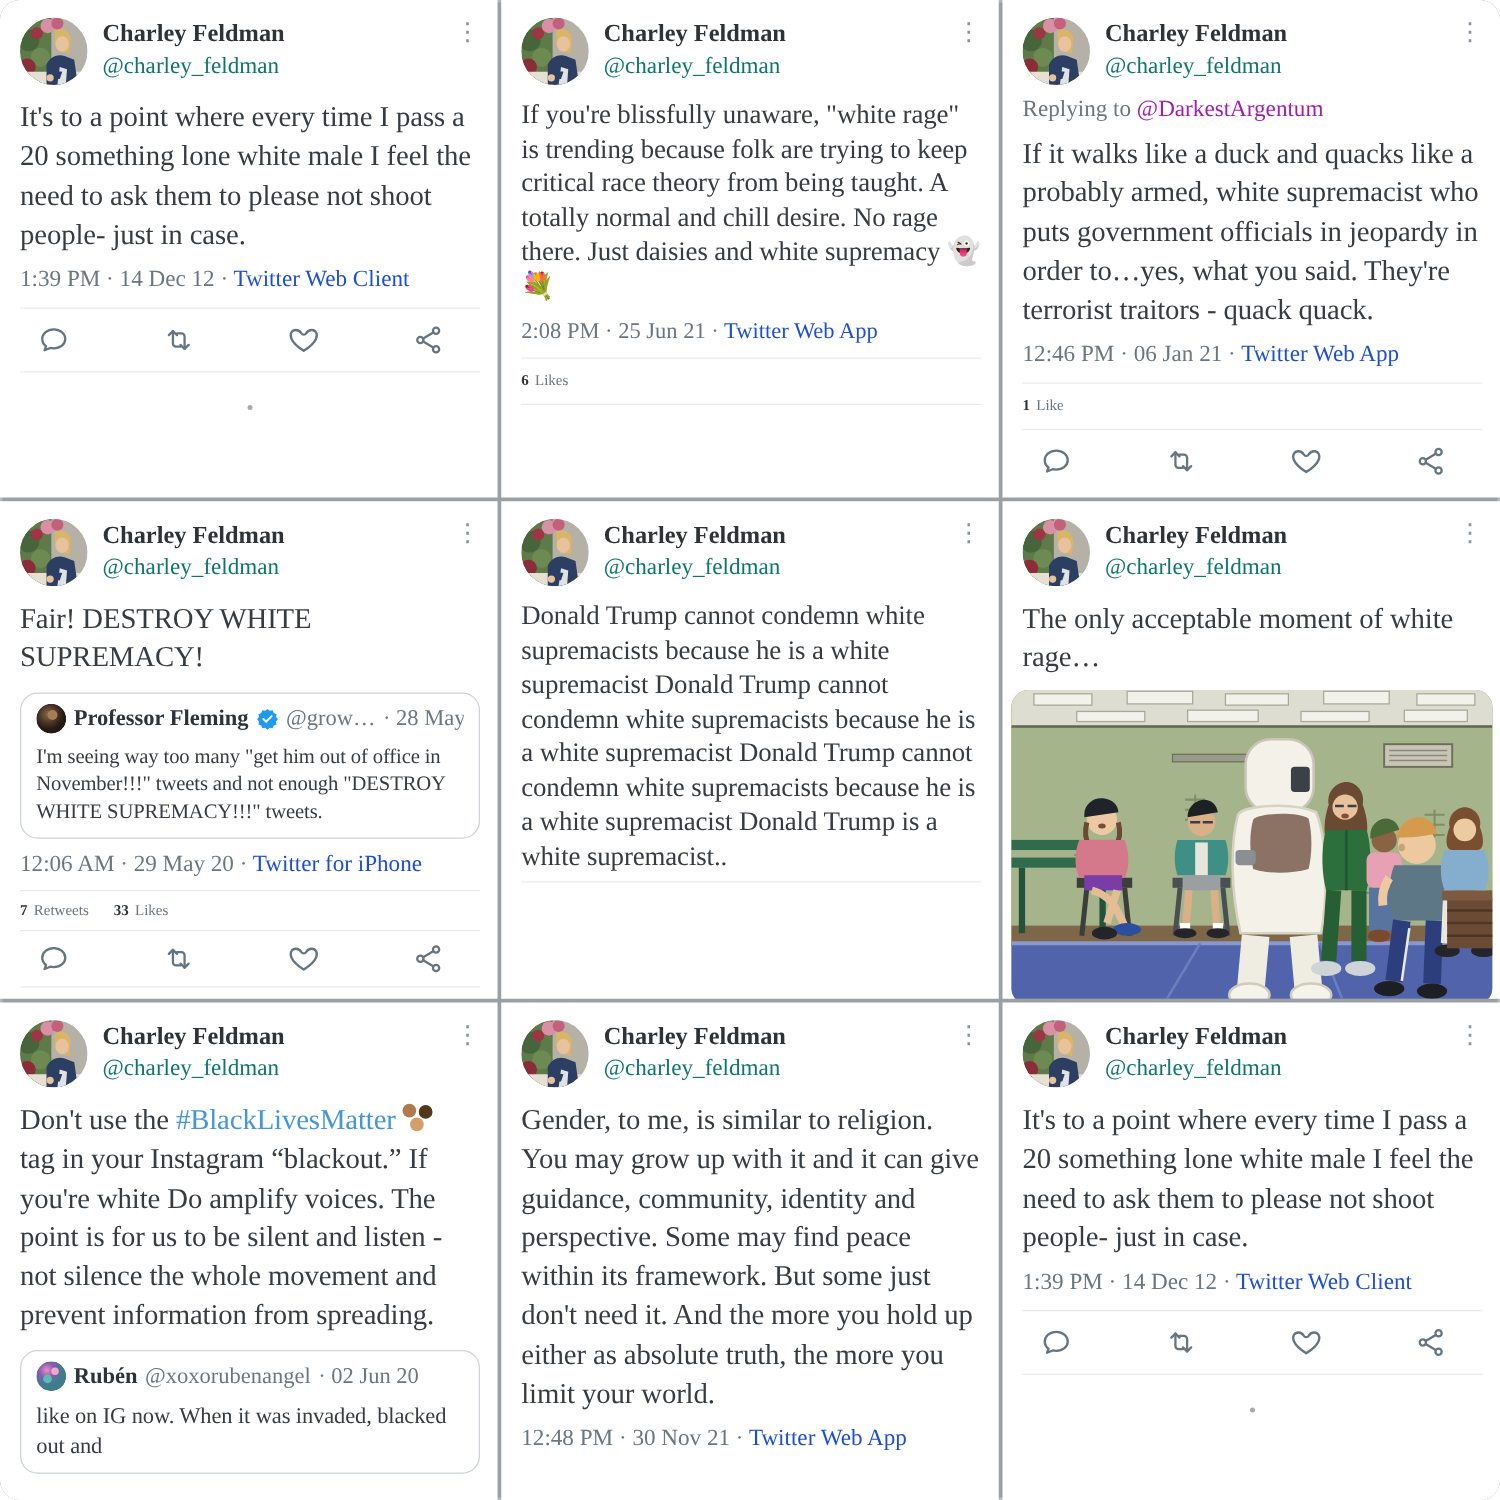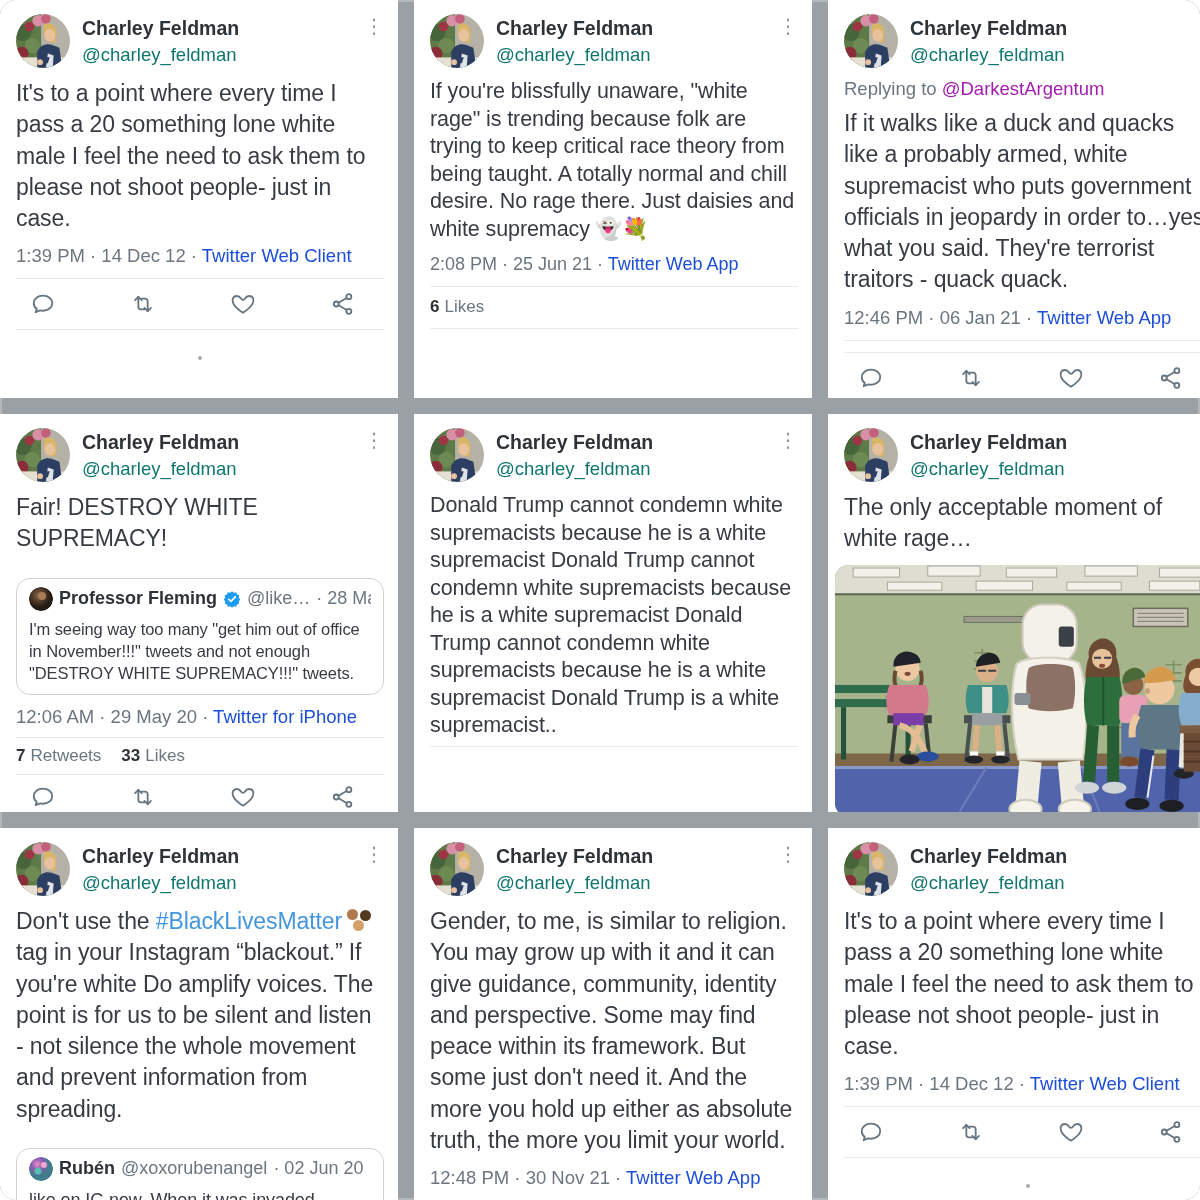--- a/index.html
+++ b/index.html
@@ -1,48 +1,48 @@
 <!DOCTYPE html>
 <html><head>
 <meta charset="utf-8">
 <style>
   html,body{margin:0;padding:0;background:#ffffff;}
   body{font-family:"Liberation Sans",sans-serif;-webkit-font-smoothing:antialiased;}
   .board{width:1200px;height:1200px;border-radius:16px;overflow:hidden;background:#9aa0a4;
          display:grid;grid-template-columns:398px 398px 398px;grid-template-rows:398px 398px 398px;
-         gap:16px;box-shadow:inset 0 0 0 2px #b4b8bb;}
+         gap:3px;box-shadow:inset 0 0 0 2px #b4b8bb;font-family:Liberation Serif, serif;}
   .cell{background:#fff;overflow:hidden;position:relative;padding:10px 14px 0 16px;box-sizing:border-box;}
   .hdr{display:flex;align-items:flex-start;gap:12px;margin:4px 0 10px 0;}
   .avatar{width:54px;height:54px;border-radius:50%;overflow:hidden;flex:none;display:block;background:#cfd4d8;}
   .avatar svg{display:block;}
   .idb{padding-top:3px;min-width:0;}
   .nm{font-size:19.5px;font-weight:bold;color:#2e3338;}
   .hd{font-size:18.5px;color:#0f766e;margin-top:4px;}
   .more{margin-left:auto;color:#8a959e;font-size:20px;line-height:1;padding-top:2px;}
   .txt{margin:0;font-size:23px;line-height:1.36;color:#363c42;letter-spacing:-0.1px;}
   .txt.small{font-size:21.5px;line-height:1.28;}
   .meta{margin-top:11px;font-size:18.5px;color:#6b7680;white-space:nowrap;}
   .src{color:#1d4ed8;text-decoration:none;}
   .hr{border-top:1px solid #e8ebed;margin-top:11px;}
-  .stats{padding:10px 0 0 0;font-size:17px;color:#6b7680;display:flex;gap:20px;align-items:flex-start;}
+  .stats{padding:10px 0 0 0;font-size:12px;color:#6b7680;display:flex;gap:20px;align-items:flex-start;}
   .cnt{font-weight:bold;color:#2e3338;margin-right:5px;}
   .actions{display:flex;justify-content:space-between;align-items:center;padding:12px 28px 12px 14px;}
   .actions.tight{padding-top:9px;padding-bottom:9px;}
   .aic{width:26px;height:26px;color:#66757f;display:block;}
   .aic svg{display:block;}
   .dot{width:4px;height:4px;background:#a7acb0;border-radius:50%;margin:16px auto 0 auto;}
   .reply{font-size:18.5px;color:#6b7680;margin:0 0 8px 0;}
   .rh{color:#a21caf;text-decoration:none;}
   .tag{color:#4396dd;text-decoration:none;}
   .fists{display:inline-block;width:30px;height:23px;position:relative;margin:0 3px;vertical-align:-3px;}
   .fists i{position:absolute;width:11px;height:11px;border-radius:50%;}
   .fists .f1{left:2px;top:0;background:#b07a4e;}
   .fists .f2{left:15px;top:1px;background:#53371f;}
   .fists .f3{left:8px;top:11px;background:#d3a06c;}
-  .quote{border:1.5px solid #cdd4d9;border-radius:14px;padding:8px 12px 10px 12px;margin-top:23px;}
+  .quote{border:1.5px solid #cdd4d9;border-radius:14px;padding:8px 12px 10px 12px;margin-top:12px;}
   .qh{display:flex;align-items:center;gap:6px;font-size:18px;color:#6b7680;white-space:nowrap;overflow:hidden;}
   .qav{width:24px;height:24px;border-radius:50%;overflow:hidden;flex:none;}
   .qnm{font-weight:bold;color:#2e3338;}
   .qdate{margin-left:auto;flex:none;}
   .qtx{margin:7px 0 0 0;font-size:16.5px;line-height:1.35;color:#363c42;letter-spacing:-0.1px;}
   .qline{display:block;}
   .badge{width:18px;height:18px;flex:none;display:block;}
   .media{margin:10px -8px 0 -9px;border-radius:14px;overflow:hidden;height:252px;background:#a5b388;}
   .media svg{display:block;width:100%;height:100%;}
 </style>
@@ -205,20 +205,23 @@
     </div>
     <div class="reply">
       <span>Replying to </span><a class="rh">@DarkestArgentum</a>
     </div>
     <p class="txt">If it walks like a duck and quacks like a probably armed, white supremacist who puts government officials in jeopardy in order to…yes, what you said. They're terrorist traitors - quack quack.</p>
     <div class="meta">
       <span>12:46 PM · 06 Jan 21 ·</span>
       <a class="src">Twitter Web App</a>
     </div>
     <div class="hr"></div>
+    <div class="stats">
+      <span><span class="cnt">1</span><span>Like</span></span>
+    </div>
     <div class="hr"></div>
     <div class="actions">
   <span class="aic">
     <svg viewBox="0 0 24 24" width="26" height="26" fill="none" stroke="currentColor" stroke-width="1.7" stroke-linecap="round" stroke-linejoin="round">
       <path d="M20.5 11.2c0 3.9-3.8 7-8.5 7-.9 0-1.8-.1-2.6-.3L5.2 19.6l1.1-3c-1.7-1.3-2.8-3.2-2.8-5.4 0-3.9 3.8-7 8.5-7s8.5 3.1 8.5 7z"></path>
     </svg>
   </span>
   <span class="aic">
     <svg viewBox="0 0 24 24" width="26" height="26" fill="none" stroke="currentColor" stroke-width="1.7" stroke-linecap="round" stroke-linejoin="round">
       <path d="M4.7 8.4l3-3 3 3"></path>
@@ -293,21 +296,21 @@
               <circle cx="13" cy="9" r="4" fill="#a87c54"></circle>
             </svg>
         </span>
         <span class="qnm">Professor Fleming</span>
         <span class="badge">
           <svg viewBox="0 0 24 24" width="18" height="18">
               <path fill="#1d9bf0" d="M12 1.5l2.4 2 3.1-.5 1.2 2.9 2.9 1.2-.5 3.1 2 2.4-2 2.4.5 3.1-2.9 1.2-1.2 2.9-3.1-.5-2.4 2-2.4-2-3.1.5-1.2-2.9-2.9-1.2.5-3.1-2-2.4 2-2.4-.5-3.1 2.9-1.2 1.2-2.9 3.1.5z"></path>
               <path fill="none" stroke="#fff" stroke-width="2.2" stroke-linecap="round" stroke-linejoin="round" d="M7.6 12.3l2.9 2.9 5.9-6"></path>
             </svg>
         </span>
-        <span>@like…</span>
+        <span>@grow…</span>
         <span class="qdate">· 28 May 20</span>
       </div>
       <p class="qtx">I'm seeing way too many "get him out of office in November!!!" tweets and not enough "DESTROY WHITE SUPREMACY!!!" tweets.</p>
     </div>
     <div class="meta">
       <span>12:06 AM · 29 May 20 ·</span>
       <a class="src">Twitter for iPhone</a>
     </div>
     <div class="hr" style="margin-top:9px"></div>
     <div class="stats" style="padding-top:8px">

